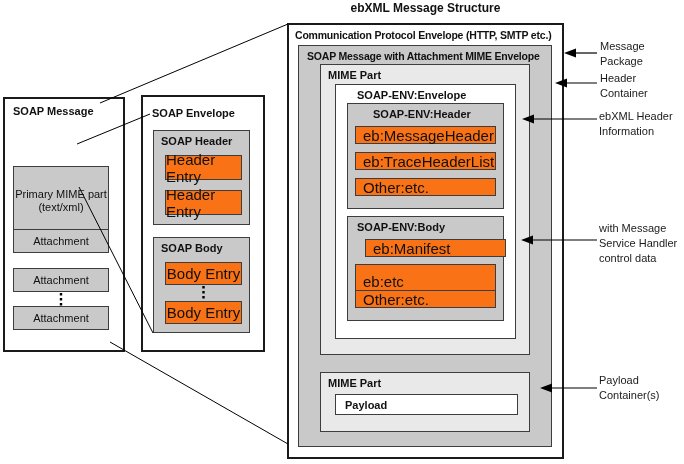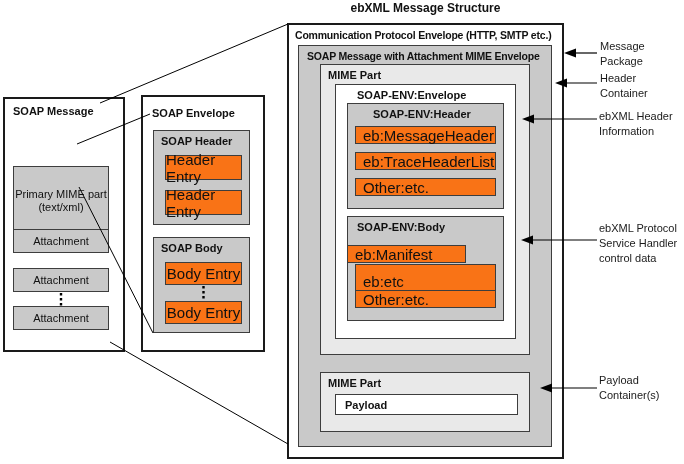--- a/index.html
+++ b/index.html
@@ -90,21 +90,21 @@
   </div>
   <div class="abs entry-box entry-left" style="left:355px;top:152px;width:141px;height:18px;">
     <span>eb:TraceHeaderList</span>
   </div>
   <div class="abs entry-box entry-left" style="left:355px;top:178px;width:141px;height:18px;">
     <span>Other:etc.</span>
   </div>
 
   <div class="abs gray-box" style="left:347px;top:216px;width:157px;height:105px;"></div>
   <div class="abs box-title" style="left:357px;top:221px;">SOAP-ENV:Body</div>
-  <div class="abs entry-box entry-left" style="left:347px;top:239px;width:119px;height:18px;margin-top:6px;">
+  <div class="abs entry-box entry-left" style="left:365px;top:239px;width:141px;height:18px;">
     <span>eb:Manifest</span>
   </div>
   <div class="abs entry-box entry-left" style="left:355px;top:264px;width:141px;height:34px;">
     <span>eb:etc</span>
   </div>
   <div class="abs entry-box entry-left" style="left:355px;top:290px;width:141px;height:18px;">
     <span>Other:etc.</span>
   </div>
 
   <div class="abs light-box" style="left:320px;top:372px;width:210px;height:60px;"></div>
@@ -119,21 +119,21 @@
   </div>
   <div class="abs annotation" style="left:600px;top:71px;">
     <div>Header</div>
     <div>Container</div>
   </div>
   <div class="abs annotation" style="left:599px;top:109px;">
     <div>ebXML Header</div>
     <div>Information</div>
   </div>
   <div class="abs annotation" style="left:599px;top:221px;">
-    <div>ebXML Protocol</div>
+    <div>with Message</div>
     <div>Service Handler</div>
     <div>control data</div>
   </div>
   <div class="abs annotation" style="left:599px;top:373px;">
     <div>Payload</div>
     <div>Container(s)</div>
   </div>
 
   <svg class="overlay" width="684" height="464" viewBox="0 0 684 464">
 

